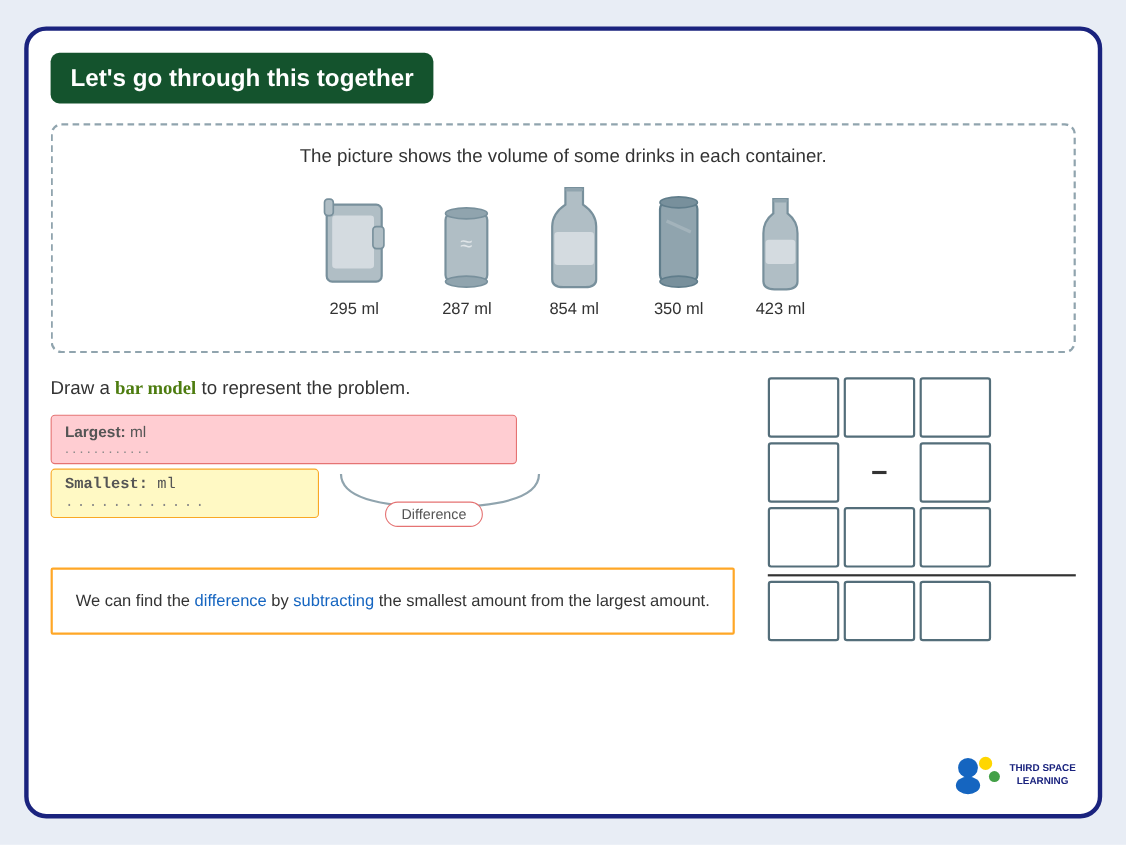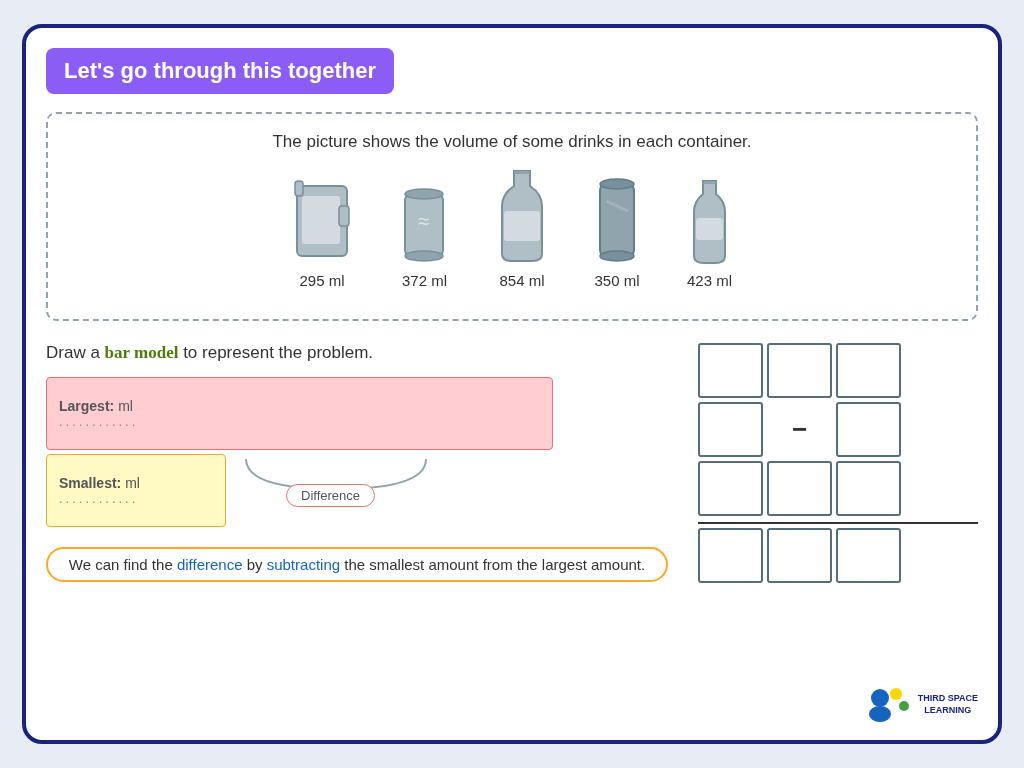--- a/index.html
+++ b/index.html
@@ -14,21 +14,21 @@
     .outer-card {
       background: white;
       border: 4px solid #1a237e;
       border-radius: 20px;
       width: 980px;
       min-height: 720px;
       padding: 20px;
       position: relative;
     }
     .header-banner {
-      background: #8b5cf6;
+      background: #14532d;
       border-radius: 8px;
       padding: 10px 18px;
       display: inline-block;
       margin-bottom: 18px;
     }
     .header-banner span {
       color: white;
       font-size: 22px;
       font-weight: bold;
     }
@@ -120,52 +120,53 @@
     }
     
     .bar-diagram {
       position: relative;
       margin-bottom: 14px;
     }
     .bar-largest {
       background: #ffcdd2;
       border: 1.5px solid #e57373;
       border-radius: 4px;
-      padding: 20px 12px;
+      padding: 6px 12px;
       font-size: 14px;
       color: #555;
-      width: 507px;
+      width: 424px;
       margin-bottom: 4px;
       position: relative;
     }
     .bar-smallest {
       background: #fff9c4;
       border: 1.5px solid #f9a825;
       border-radius: 4px;
-      padding: 20px 12px;
+      padding: 6px 12px;
       font-size: 14px;
       color: #555;
-      width: 180px;
+      width: 244px;
       position: relative;
+      font-family: Liberation Mono, monospace;
     }
     .bar-label {
       font-weight: bold;
     }
     .bar-dots {
       display: block;
       letter-spacing: 3px;
       font-size: 13px;
       color: #888;
     }
     
     .tip-box {
       background: white;
       border: 2px solid #ffa726;
-      border-radius: 20px;
-      padding: 7px 20px;
+      border-radius: 2px;
+      padding: 20px 20px;
       text-align: center;
       font-size: 15px;
       color: #333;
       margin-top: 20px;
     }
     .tip-box .diff-word { color: #1565c0; }
     .tip-box .sub-word { color: #1565c0; }
     .grid-section {
       display: flex;
       align-items: center;
@@ -236,21 +237,21 @@
       </div>
 
 
       <div class="container-item">
         <svg width="55" height="80" viewBox="0 0 55 80">
           <rect x="8" y="8" width="38" height="62" rx="6" fill="#b0bec5" stroke="#78909c" stroke-width="2"></rect>
           <ellipse cx="27" cy="8" rx="19" ry="5" fill="#90a4ae" stroke="#78909c" stroke-width="1.5"></ellipse>
           <ellipse cx="27" cy="70" rx="19" ry="5" fill="#90a4ae" stroke="#78909c" stroke-width="1.5"></ellipse>
           <text x="27" y="42" text-anchor="middle" font-size="20" fill="#eceff1" opacity="0.8">≈</text>
         </svg>
-        <span class="label">372 ml</span>
+        <span class="label">287 ml</span>
       </div>
 
       <div class="container-item">
         <svg width="60" height="100" viewBox="0 0 60 100">
           <path d="M22 5 L22 20 Q10 28 10 40 L10 88 Q10 95 20 95 L40 95 Q50 95 50 88 L50 40 Q50 28 38 20 L38 5 Z" fill="#b0bec5" stroke="#78909c" stroke-width="2"></path>
           <rect x="22" y="5" width="16" height="3" rx="2" fill="#90a4ae"></rect>
           <rect x="12" y="45" width="36" height="30" rx="3" fill="#eceff1" opacity="0.6"></rect>
         </svg>
         <span class="label">854 ml</span>
       </div>

